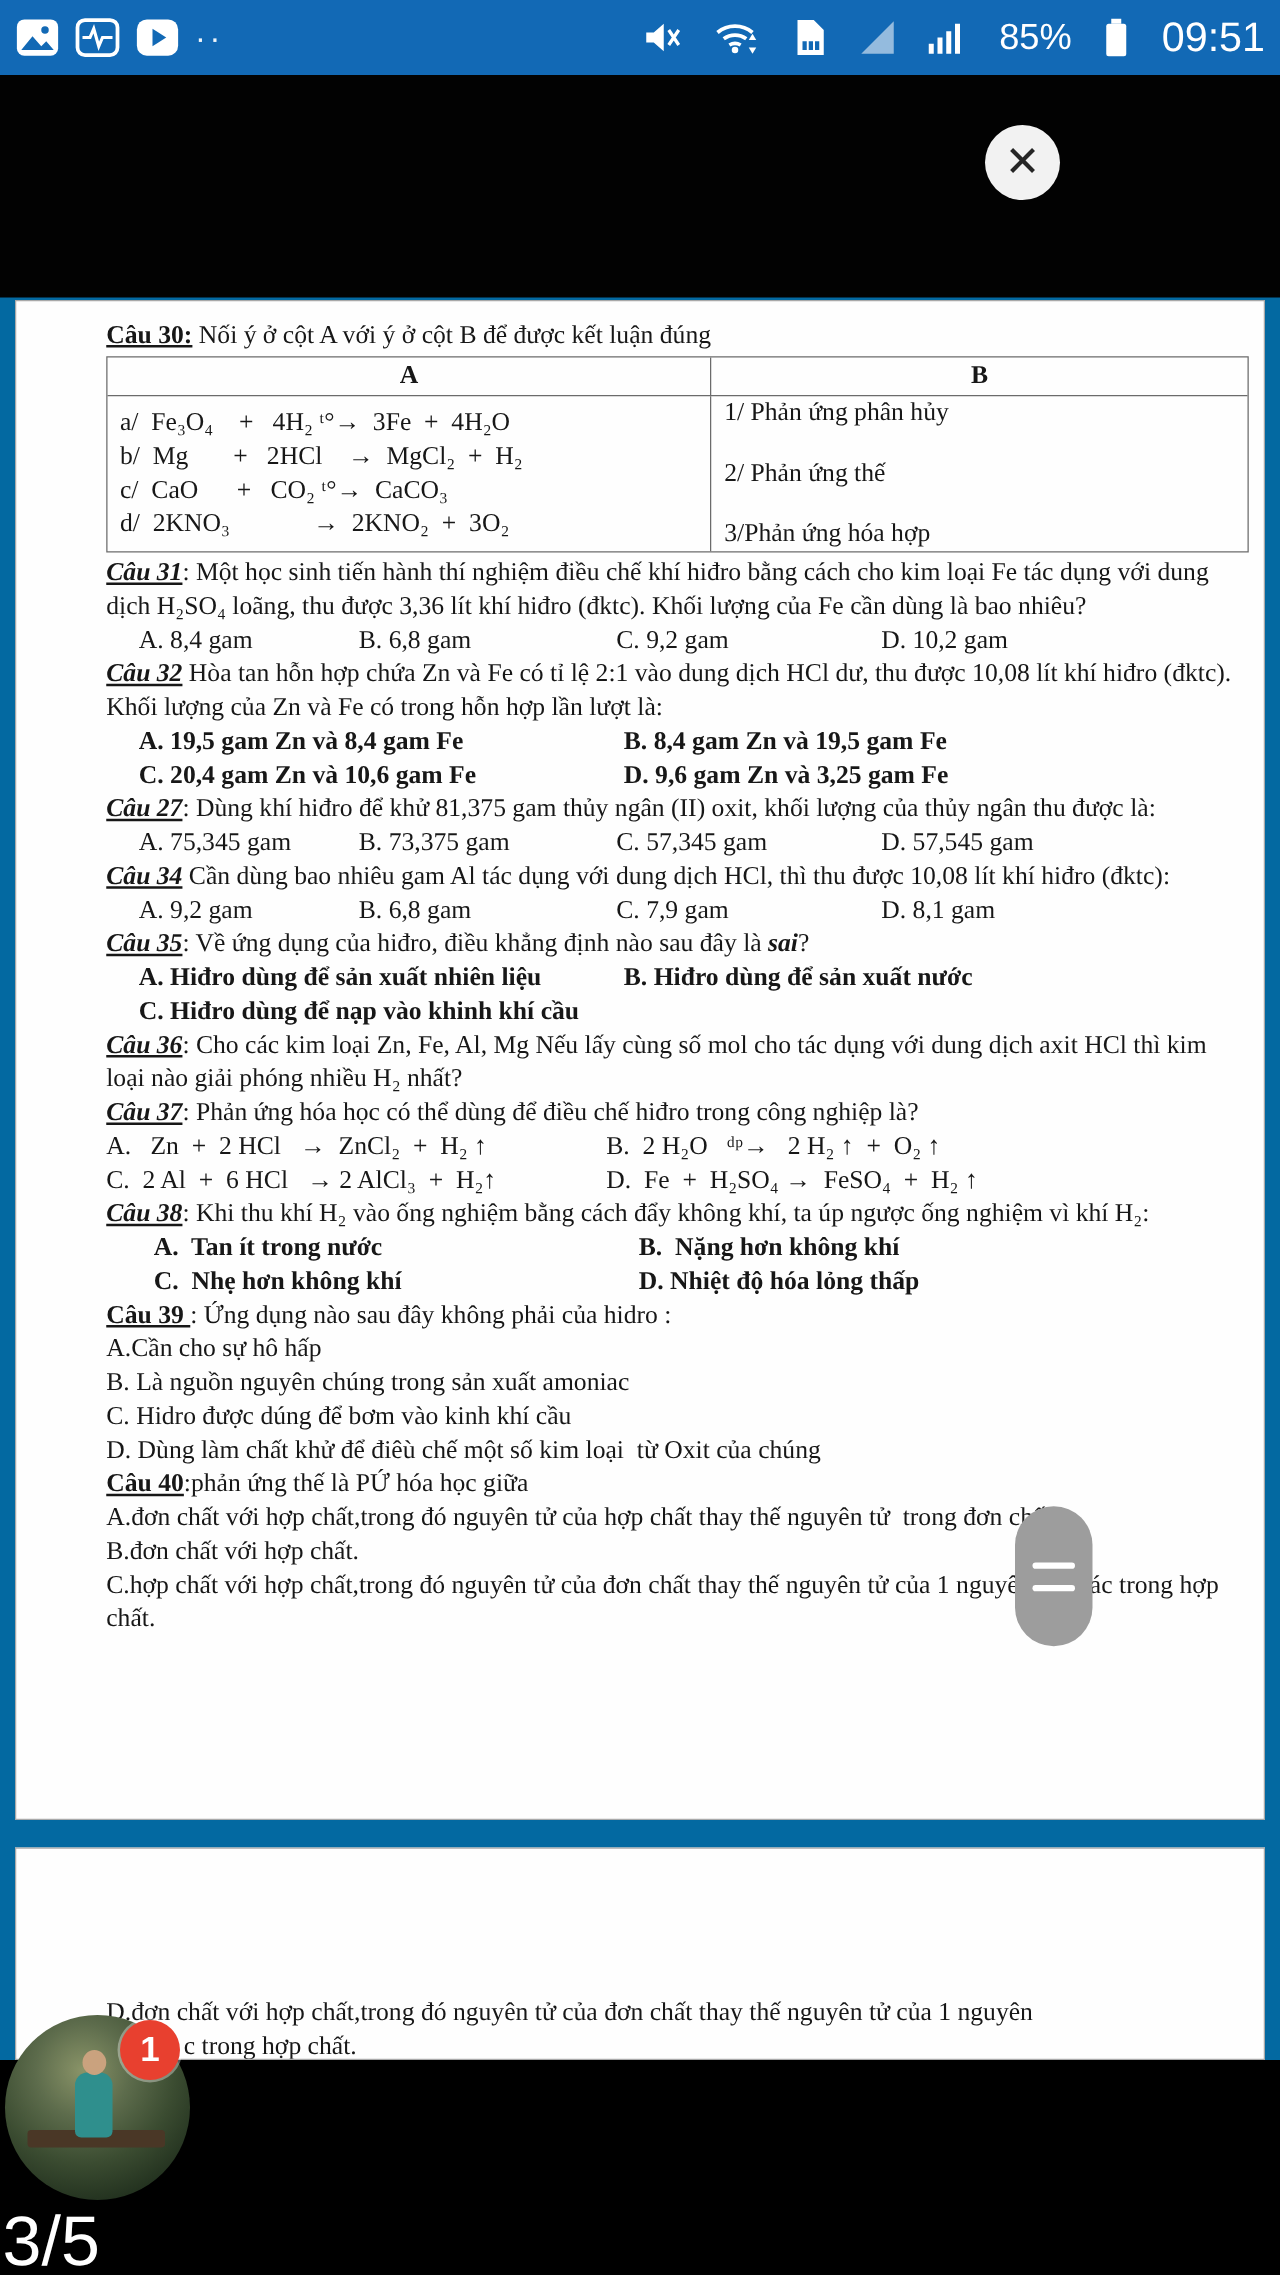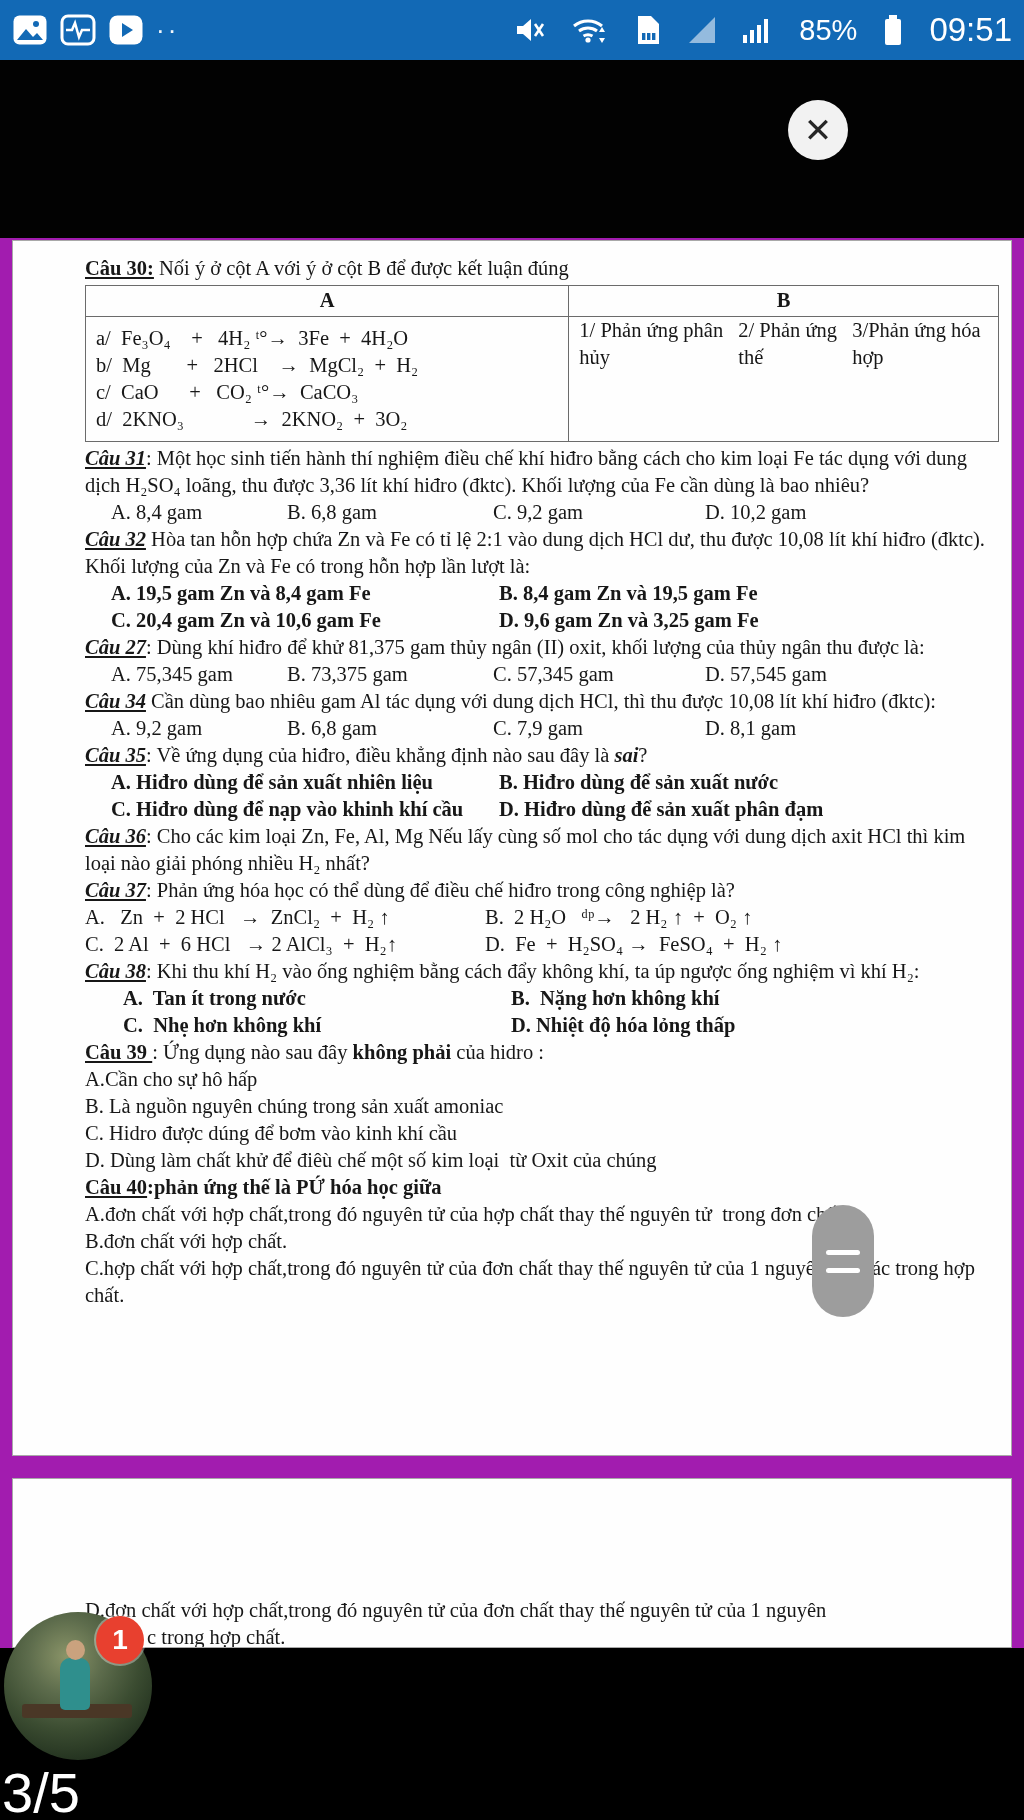--- a/index.html
+++ b/index.html
@@ -17,39 +17,39 @@
   .sb-time{font-size:33px;}
   svg.sbi{display:block;}
 
   
   .topblack{position:absolute;left:0;top:60px;width:1024px;height:178px;background:#020202;}
   .closebtn{position:absolute;left:788px;top:100px;width:60px;height:60px;border-radius:50%;
     background:#f2f2f2;display:flex;align-items:center;justify-content:center;
     font-family:"DejaVu Sans",sans-serif;font-size:34px;font-weight:bold;color:#262626;cursor:pointer;}
 
   
-  .viewer{position:absolute;left:0;top:238px;width:1024px;height:1412px;background:#a21caf;}
+  .viewer{position:absolute;left:0;top:238px;width:1024px;height:1412px;background:#0369a1;}
   .page{position:absolute;left:12px;width:1000px;background:#fefefe;border:1px solid #a9a9a9;box-sizing:border-box;}
   .page1{top:2px;height:1216px;padding:14px 12px 0 72px;overflow:hidden;
          font-size:20.5px;line-height:27px;color:#171717;}
   .page2{top:1240px;height:170px;overflow:hidden;}
 
   .qnum{font-weight:bold;text-decoration:underline;}
   .qnum.biu{font-style:italic;}
-  .seg.b{font-weight:bold;}
+  .seg.b{font-weight:normal;}
   .seg.bi{font-weight:bold;font-style:italic;}
 
   .qtable{border:1.5px solid #6b6b6b;margin:3px 0 3px 0;width:100%;box-sizing:border-box;}
   .qt-head{display:grid;grid-template-columns:53% 47%;border-bottom:1px solid #6b6b6b;
            font-weight:bold;text-align:center;}
   .qt-head>div{padding:1px 0 2px;}
   .qt-ha{border-right:1px solid #6b6b6b;}
   .qt-body{display:grid;grid-template-columns:53% 47%;}
   .qt-a{border-right:1px solid #6b6b6b;padding:8px 0 8px 10px;}
-  .qt-b{display:flex;flex-direction:row;justify-content:space-between;padding-left:10px;}
+  .qt-b{display:flex;flex-direction:column;justify-content:space-between;padding-left:10px;}
   .eq,.opt{white-space:pre-wrap;}
   .eq{font-family:"Liberation Serif","DejaVu Serif","DejaVu Sans",serif;}
 
   .options{margin-left:26px;}
   .options.cols4{display:grid;grid-template-columns:176px 206px 212px 1fr;}
   .options.cols2{display:grid;grid-template-columns:388px 1fr;font-weight:bold;}
   .options.eqs{margin-left:0;display:grid;grid-template-columns:400px 1fr;}
   .options.rows{margin-left:0;}
   .options.indent{margin-left:38px;}
 
@@ -201,21 +201,20 @@
         <div class="question"><span class="qnum biu">Câu 34</span><span class="seg n"> Cần dùng bao nhiêu gam Al tác dụng với dung dịch HCl, thì thu được 10,08 lít khí hiđro (đktc):</span><div class="options cols4">
             <div class="opt">A. 9,2 gam</div>
             <div class="opt">B. 6,8 gam</div>
             <div class="opt">C. 7,9 gam</div>
             <div class="opt">D. 8,1 gam</div>
           </div></div>
         <div class="question"><span class="qnum biu">Câu 35</span><span class="seg n">: Về ứng dụng của hiđro, điều khẳng định nào sau đây là </span><span class="seg bi">sai</span><span class="seg n">?</span><div class="options cols2">
             <div class="opt">A. Hiđro dùng để sản xuất nhiên liệu</div>
             <div class="opt">B. Hiđro dùng để sản xuất nước</div>
             <div class="opt">C. Hiđro dùng để nạp vào khinh khí cầu</div>
-            <div class="opt">D. Hiđro dùng để sản xuất phân đạm</div>
           </div></div>
         <div class="question"><span class="qnum biu">Câu 36</span><span class="seg n">: Cho các kim loại Zn, Fe, Al, Mg Nếu lấy cùng số mol cho tác dụng với dung dịch axit HCl thì kim loại nào giải phóng nhiều H₂ nhất?</span></div>
         <div class="question"><span class="qnum biu">Câu 37</span><span class="seg n">: Phản ứng hóa học có thể dùng để điều chế hiđro trong công nghiệp là?</span><div class="options eqs">
             <div class="opt">A.   Zn  +  2 HCl   →  ZnCl₂  +  H₂ ↑</div>
             <div class="opt">B.  2 H₂O   ᵈᵖ→   2 H₂ ↑  +  O₂ ↑</div>
             <div class="opt">C.  2 Al  +  6 HCl   → 2 AlCl₃  +  H₂↑</div>
             <div class="opt">D.  Fe  +  H₂SO₄ →  FeSO₄  +  H₂ ↑</div>
           </div></div>
         <div class="question"><span class="qnum biu">Câu 38</span><span class="seg n">: Khi thu khí H₂ vào ống nghiệm bằng cách đẩy không khí, ta úp ngược ống nghiệm vì khí H₂:</span><div class="options cols2 indent">
             <div class="opt">A.  Tan ít trong nước</div>

